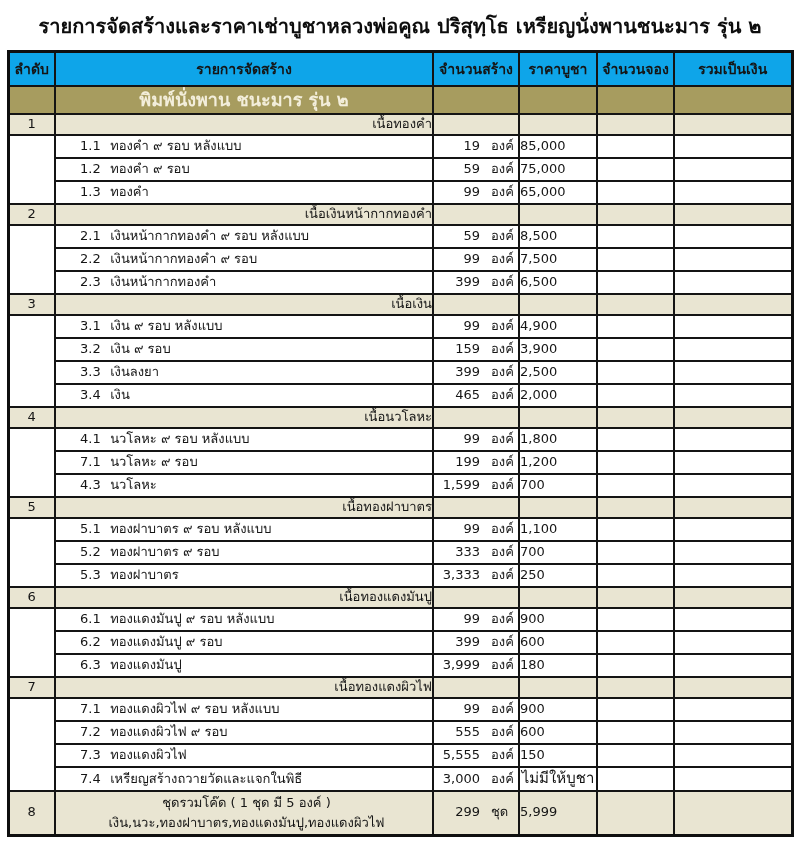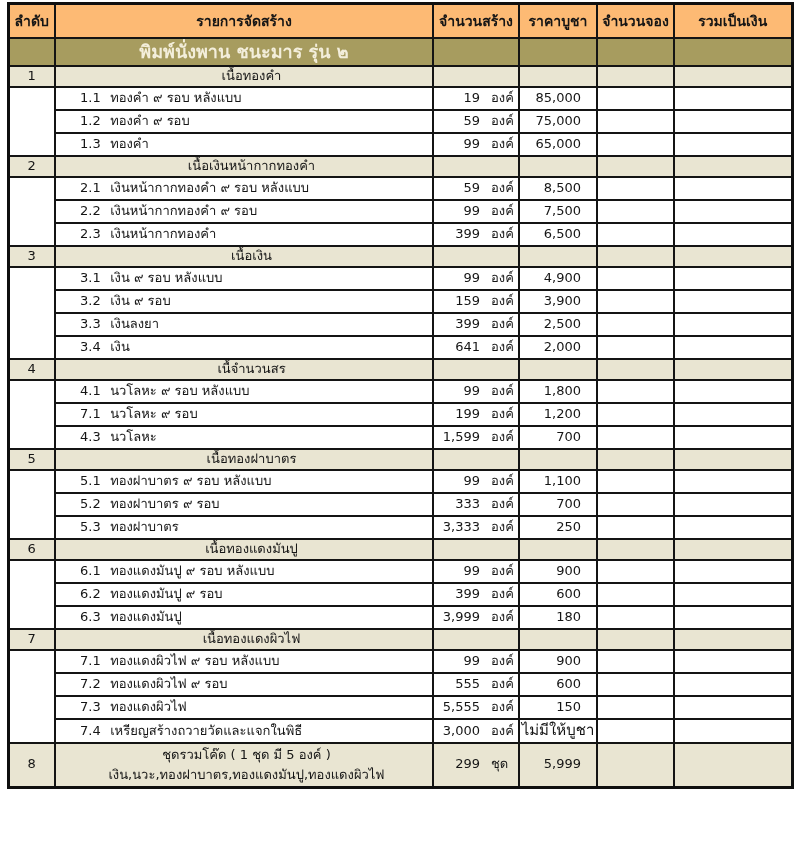--- a/index.html
+++ b/index.html
@@ -24,45 +24,46 @@
   table.pricelist col.c-qty{width:86px;}
   table.pricelist col.c-price{width:78px;}
   table.pricelist col.c-res{width:77px;}
   table.pricelist col.c-total{width:118px;}
   td,th{
     border:2px solid #141414;
     font-size:13px;line-height:1.45;
     padding:0;overflow:hidden;white-space:nowrap;
     vertical-align:middle;
   }
-  thead th{height:32px;font-weight:bold;font-size:14px;text-align:center;background:#fdba74;}
+  thead th{height:32px;font-weight:bold;font-size:14px;text-align:center;background:#0ea5e9;}
   tr.subheader td{height:19px;background:var(--olive,#a79c5f);}
   tr.subheader td.subtitle{
     text-align:center;color:var(--cream,#f3eedb);font-weight:bold;font-size:18px;
   }
   tr.section td{height:19px;background:var(--beige,#e9e5d2);}
   tr.section td.no{text-align:center;}
-  tr.section td.secname{padding-left:15px;text-align:center;}
+  tr.section td.secname{padding-left:15px;text-align:right;}
   tr.item td{height:21px;background:#ffffff;}
   td.itemname{padding-left:24px;text-align:left;margin-top:24px;}
   td.itemname .code{display:inline-block;min-width:26px;}
   td.qtycell{text-align:left;}
   td.qtycell .qnum{display:inline-block;width:46px;text-align:right;}
   td.qtycell .qunit{display:inline-block;margin-left:11px;}
-  td.pricecell{text-align:right;padding-right:15px;}
+  td.pricecell{padding-right:4px;}
   td.pricecell.ptext{text-align:center;padding-right:0;font-size:15px;}
   tr.setrow td{height:42px;background:var(--beige,#e9e5d2);}
   tr.setrow td.no{text-align:center;}
   td.setname{padding-left:5px;text-align:center;white-space:normal;}
   td.setname .l1,.setname .l2{display:block;line-height:1.55;}
 </style>
 </head>
 <body>
 
 <div class="page">
+  <div class="doc-title">รายการจัดสร้างและราคาเช่าบูชาหลวงพ่อคูณ ปริสุทฺโธ  เหรียญนั่งพานชนะมาร รุ่น ๒</div>
 
   <table class="pricelist">
     <colgroup>
       <col class="c-no">
         <col class="c-name">
         <col class="c-qty">
       <col class="c-price">
         <col class="c-res">
         <col class="c-total">
     </colgroup>
@@ -170,28 +171,28 @@
         </tr>
         <tr class="item">
           <td class="itemname"><span class="code">3.3</span><span class="iname"> เงินลงยา</span></td>
           <td class="qtycell"><span class="qnum">399</span><span class="qunit">องค์</span></td>
           <td class="pricecell">2,500</td>
           <td></td>
           <td></td>
         </tr>
         <tr class="item">
           <td class="itemname"><span class="code">3.4</span><span class="iname"> เงิน</span></td>
-          <td class="qtycell"><span class="qnum">641</span><span class="qunit">องค์</span></td>
+          <td class="qtycell"><span class="qnum">465</span><span class="qunit">องค์</span></td>
           <td class="pricecell">2,000</td>
           <td></td>
           <td></td>
         </tr>
         <tr class="section">
           <td class="no">4</td>
-          <td class="secname">เนื้จำนวนสร</td>
+          <td class="secname">เนื้อนวโลหะ</td>
           <td></td>
           <td></td>
           <td></td>
           <td></td>
         </tr>
         <tr class="item">
           <td class="blankno" rowspan="3"></td>
           <td class="itemname"><span class="code">4.1</span><span class="iname"> นวโลหะ ๙ รอบ หลังแบบ</span></td>
           <td class="qtycell"><span class="qnum">99</span><span class="qunit">องค์</span></td>
           <td class="pricecell">1,800</td>

